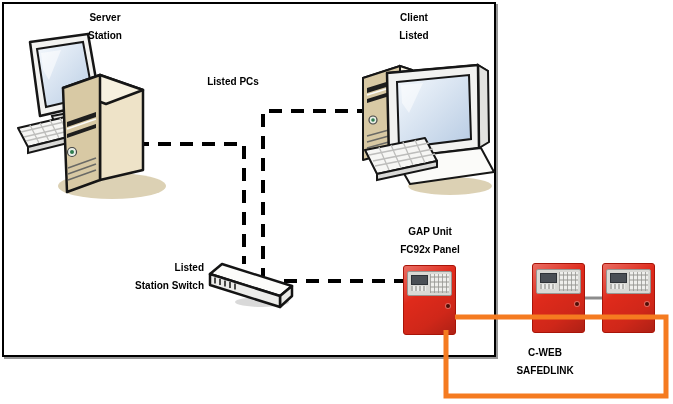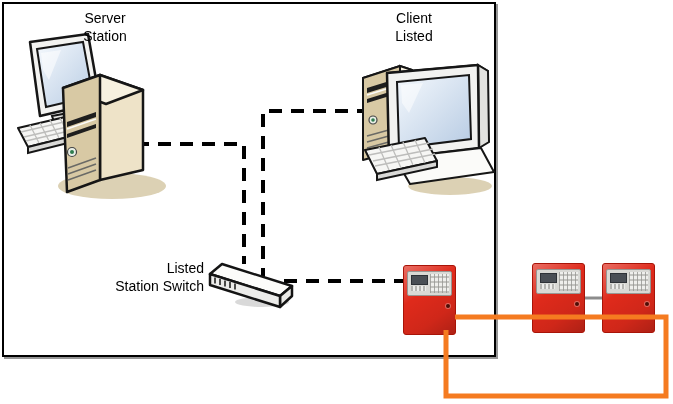--- a/index.html
+++ b/index.html
@@ -11,22 +11,22 @@
   #frame{
     position:absolute; left:2px; top:2px; width:490px; height:351px;
     border:2px solid #000; background:transparent; z-index:1;
     box-shadow:2px 2px 0 #969696;
   }
   svg.wires{position:absolute; left:0; top:0; width:673px; height:404px; pointer-events:none;}
   #wires-under{z-index:2;}
   #wires-over{z-index:4;}
   .icon{position:absolute; z-index:3;}
   .label{
-    position:absolute; z-index:5; font-size:14px; line-height:18px; color:#000;
-    text-align:center; white-space:pre-line;
+    position:absolute; z-index:5; font-size:10px; line-height:18px; color:#000;
+    text-align:center; white-space:pre-line;font-weight:bold;
   }
   .label.right{text-align:right;}
   
   .panel{
     position:absolute; z-index:3; width:53px; height:70px;
     background:#df2a1b; border-radius:3px; border:1px solid #a81408;
     box-sizing:border-box;
   }
   .panel::before{
     content:""; position:absolute; inset:0; border-radius:2px;
@@ -157,16 +157,21 @@
   </div>
 
   <svg id="wires-over" class="wires" viewBox="0 0 673 404">
     <path d="M455,317 L666,317 L666,396 L446,396 L446,330" fill="none" stroke="#f57b20" stroke-width="5" stroke-linejoin="miter"></path>
   </svg>
 
   <div class="label" style="left:45px; top:9px; width:120px;">Server
 Station</div>
   <div class="label" style="left:354px; top:9px; width:120px;">Client
 Listed</div>
+  <div class="label" style="left:173px; top:73px; width:120px;">Listed PCs</div>
   <div class="label right" style="left:56px; top:259px; width:148px;">Listed
 Station Switch</div>
+  <div class="label" style="left:368px; top:223px; width:124px;">GAP Unit
+FC92x Panel</div>
+  <div class="label" style="left:463px; top:344px; width:164px;">C-WEB
+SAFEDLINK</div>
 
 </div>
 
 </body></html>

